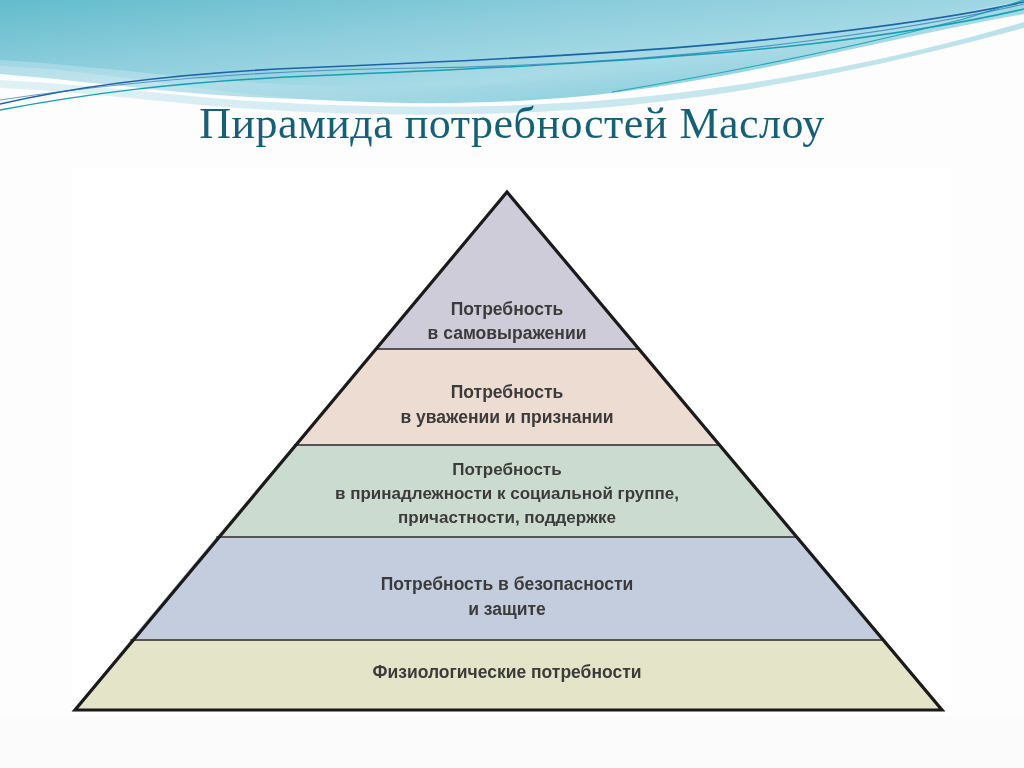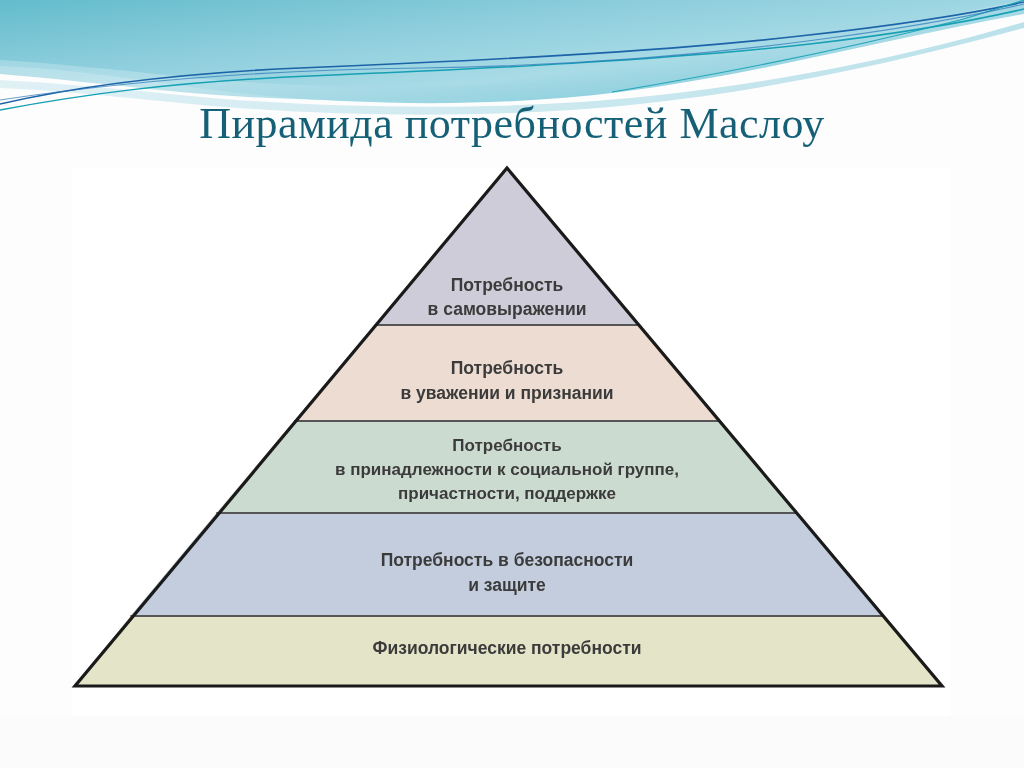--- a/index.html
+++ b/index.html
@@ -64,21 +64,21 @@
     top: 168px;
     width: 878px;
     height: 552px;
     background: #ffffff;
   }
 
   
   .pyramid-figure {
     position: absolute;
     left: 60px;
-    top: 159px;
+    top: 183px;
     width: 900px;
     height: 540px;
   }
   .pyramid-figure svg {
     display: block;
   }
 
   .lvl-text {
     font-family: "Liberation Sans", "DejaVu Sans", sans-serif;
     font-weight: bold;

